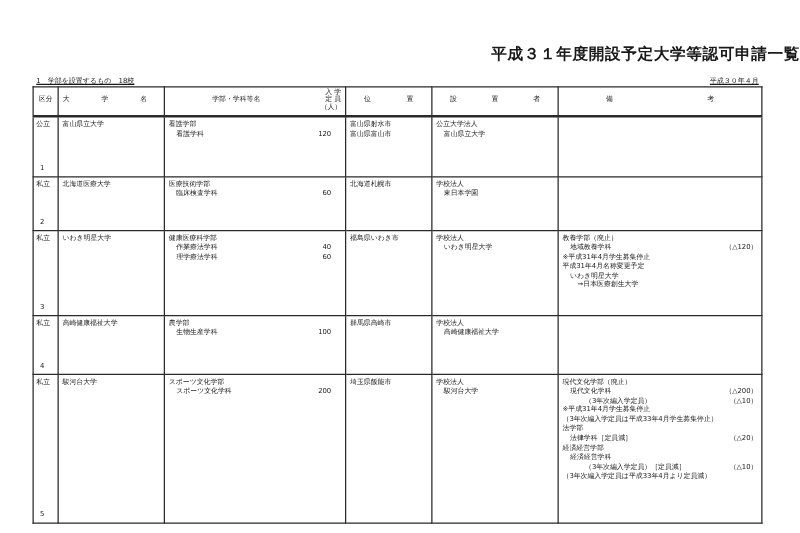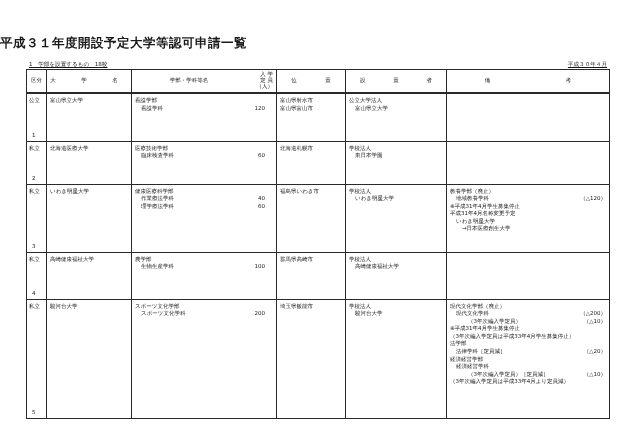--- a/index.html
+++ b/index.html
@@ -2,21 +2,21 @@
 <html><head>
 <meta charset="utf-8">
 <style>
   html, body { margin: 0; padding: 0; background: #ffffff; }
   body {
     width: 640px; height: 426px; position: relative; overflow: hidden;
     font-family: "DejaVu Sans", "Liberation Sans", sans-serif;
     color: #1a1a1a;
   }
   .title {
-    position: absolute; top: 35px; left: 0; width: 640px; text-align: left;
+    position: absolute; top: 35px; left: 0; width: 640px; text-align: right;
     font-size: 12.5px; font-weight: bold; letter-spacing: 0.5px;
   }
   .subtitle-left {
     position: absolute; top: 61px; left: 29px; font-size: 5.6px;
   }
   .subtitle-left .u { text-decoration: underline; }
   .subtitle-right {
     position: absolute; top: 61px; right: 33px; font-size: 5.6px;
     text-decoration: underline;
   }

